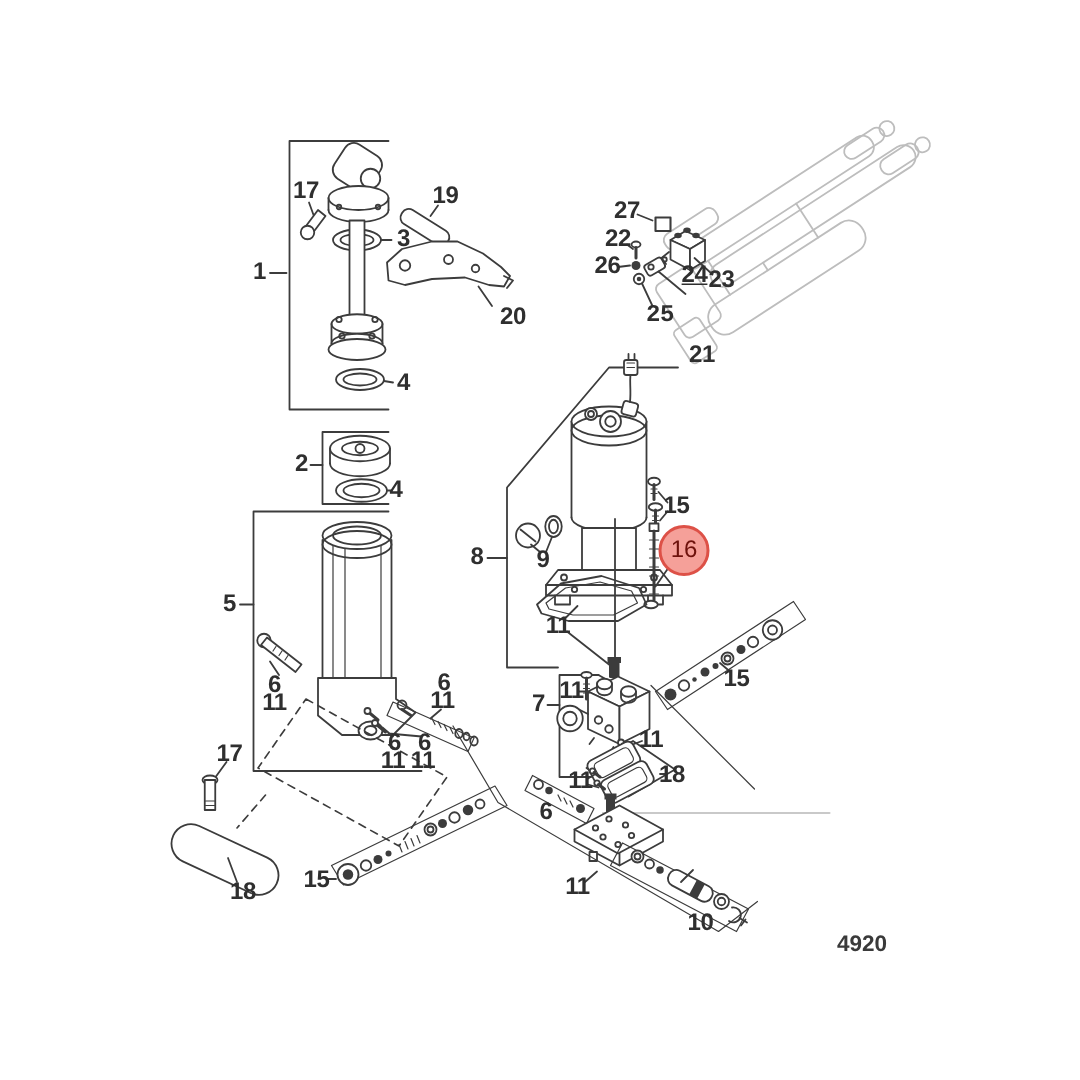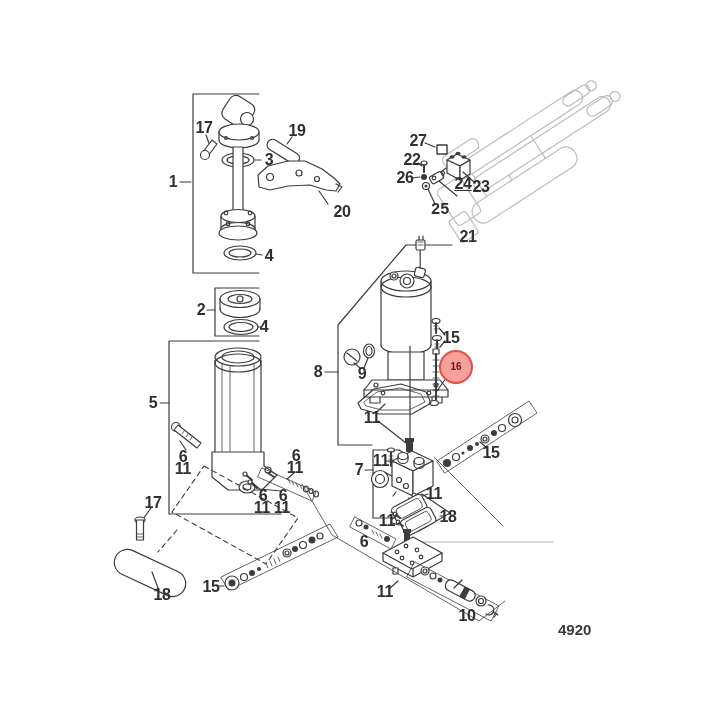--- a/index.html
+++ b/index.html
@@ -11,21 +11,21 @@
   #art .d{fill:var(--line,#3c3c3c);stroke:none;}
   #art .thin{stroke-width:0.8;}
   #art .t2{stroke-width:2;}
   #art .dash{stroke-dasharray:5 4;stroke-width:1.1;}
   #art .gray{stroke:#c9c9c9;stroke-width:1.4;}
   #art .g, #art .g *{stroke:var(--ghost,#bdbdbd);stroke-width:1.2;}
   .callout{position:absolute;transform:translate(-50%,-50%);font-size:16px;font-weight:bold;
            color:var(--label,#2f2f2f);white-space:nowrap;letter-spacing:-0.3px;line-height:1;}
   .highlight-badge{position:absolute;transform:translate(-50%,-50%);border-radius:50%;
            border:2.5px solid #dd5147;background:#f5a099;color:#6e120c;display:flex;
-           align-items:center;justify-content:center;font-size:10px;font-weight:bold;line-height:1;}
+           align-items:center;justify-content:center;font-size:16px;font-weight:normal;line-height:1;}
   .drawing-number{position:absolute;left:558px;top:621px;font-size:15px;font-weight:bold;color:#3a3a3a;}
 </style>
 </head>
 <body>
 
 <div class="stage" id="stage" style="--bg: #ffffff; --line: #3c3c3c; --ghost: #bdbdbd; --label: #2f2f2f;">
 
 <svg id="art" viewBox="0 0 720 720">
 
   <g class="g">

